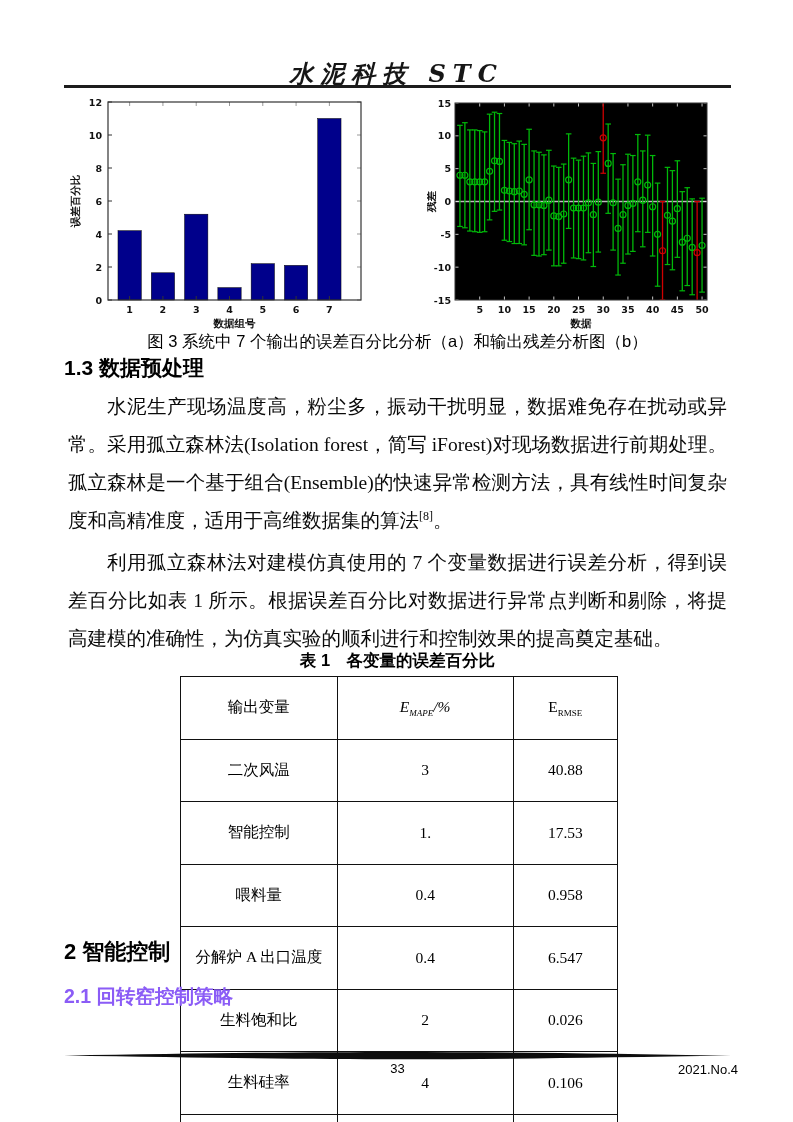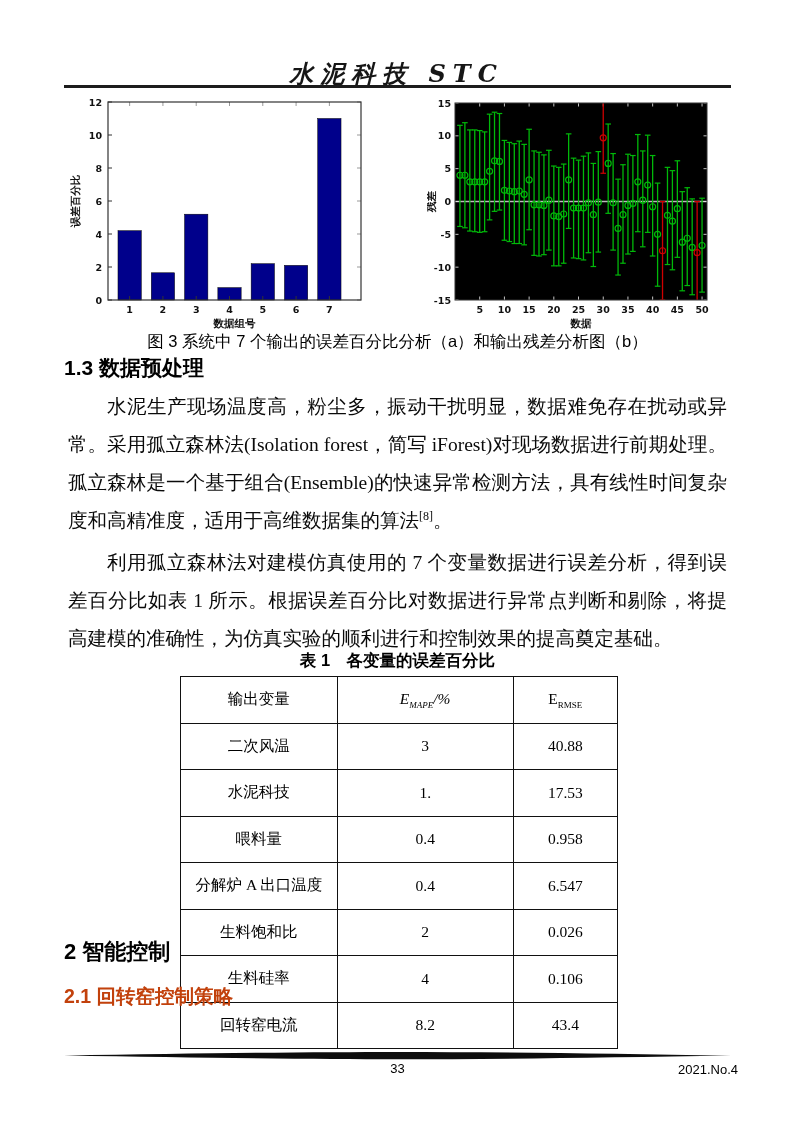--- a/index.html
+++ b/index.html
@@ -42,32 +42,32 @@
     text-align:center; font-size:16.5px; font-weight:bold; color:#000;
     font-family:"Liberation Sans", sans-serif;
   }
   .data-table{
     position:absolute; top:676px; left:180px; width:438px;
     border-collapse:collapse; font-size:15.5px; color:#000;
     font-family:"Liberation Serif", serif;
   }
   .data-table th,.data-table td{
     border:1.6px solid #111; text-align:center; vertical-align:middle;
-    height:29.5px; padding:8px 4px; font-weight:normal;
+    height:29.5px; padding:16px 4px; font-weight:normal;
   }
   .data-table sub{font-size:9px;}
   .col-var{width:158px;} .col-mape{width:176px;font-style:italic;} .col-rmse{width:100px;}
   .h-2{
     position:absolute; top:937px; left:64px;
     font-size:22px; font-weight:bold; color:#000;
     font-family:"Liberation Sans", sans-serif;
   }
   .h-21{
     position:absolute; top:983px; left:64px;
-    font-size:19.5px; font-weight:bold; color:#c2410c;
+    font-size:19.5px; font-weight:bold; color:#8b5cf6;
     font-family:"Liberation Sans", sans-serif;
   }
   .footer-line{position:absolute; top:1051px; left:64px;}
   .page-number{
     position:absolute; top:1061px; left:64px; width:667px; text-align:center;
     font-size:13px; color:#000; font-family:"Liberation Sans", sans-serif;
   }
   .issue{
     position:absolute; top:1062px; right:55px;
     font-size:13px; color:#000; font-family:"Liberation Sans", sans-serif;
@@ -428,21 +428,21 @@
         <th class="col-rmse"><span>E</span><sub>RMSE</sub></th>
       </tr>
     </thead>
     <tbody>
       <tr>
           <td>二次风温</td>
           <td>3</td>
           <td>40.88</td>
         </tr>
       <tr>
-          <td>水泥科技</td>
+          <td>智能控制</td>
           <td>1.</td>
           <td>17.53</td>
         </tr>
       <tr>
           <td>喂料量</td>
           <td>0.4</td>
           <td>0.958</td>
         </tr>
       <tr>
           <td>分解炉 A 出口温度</td>

